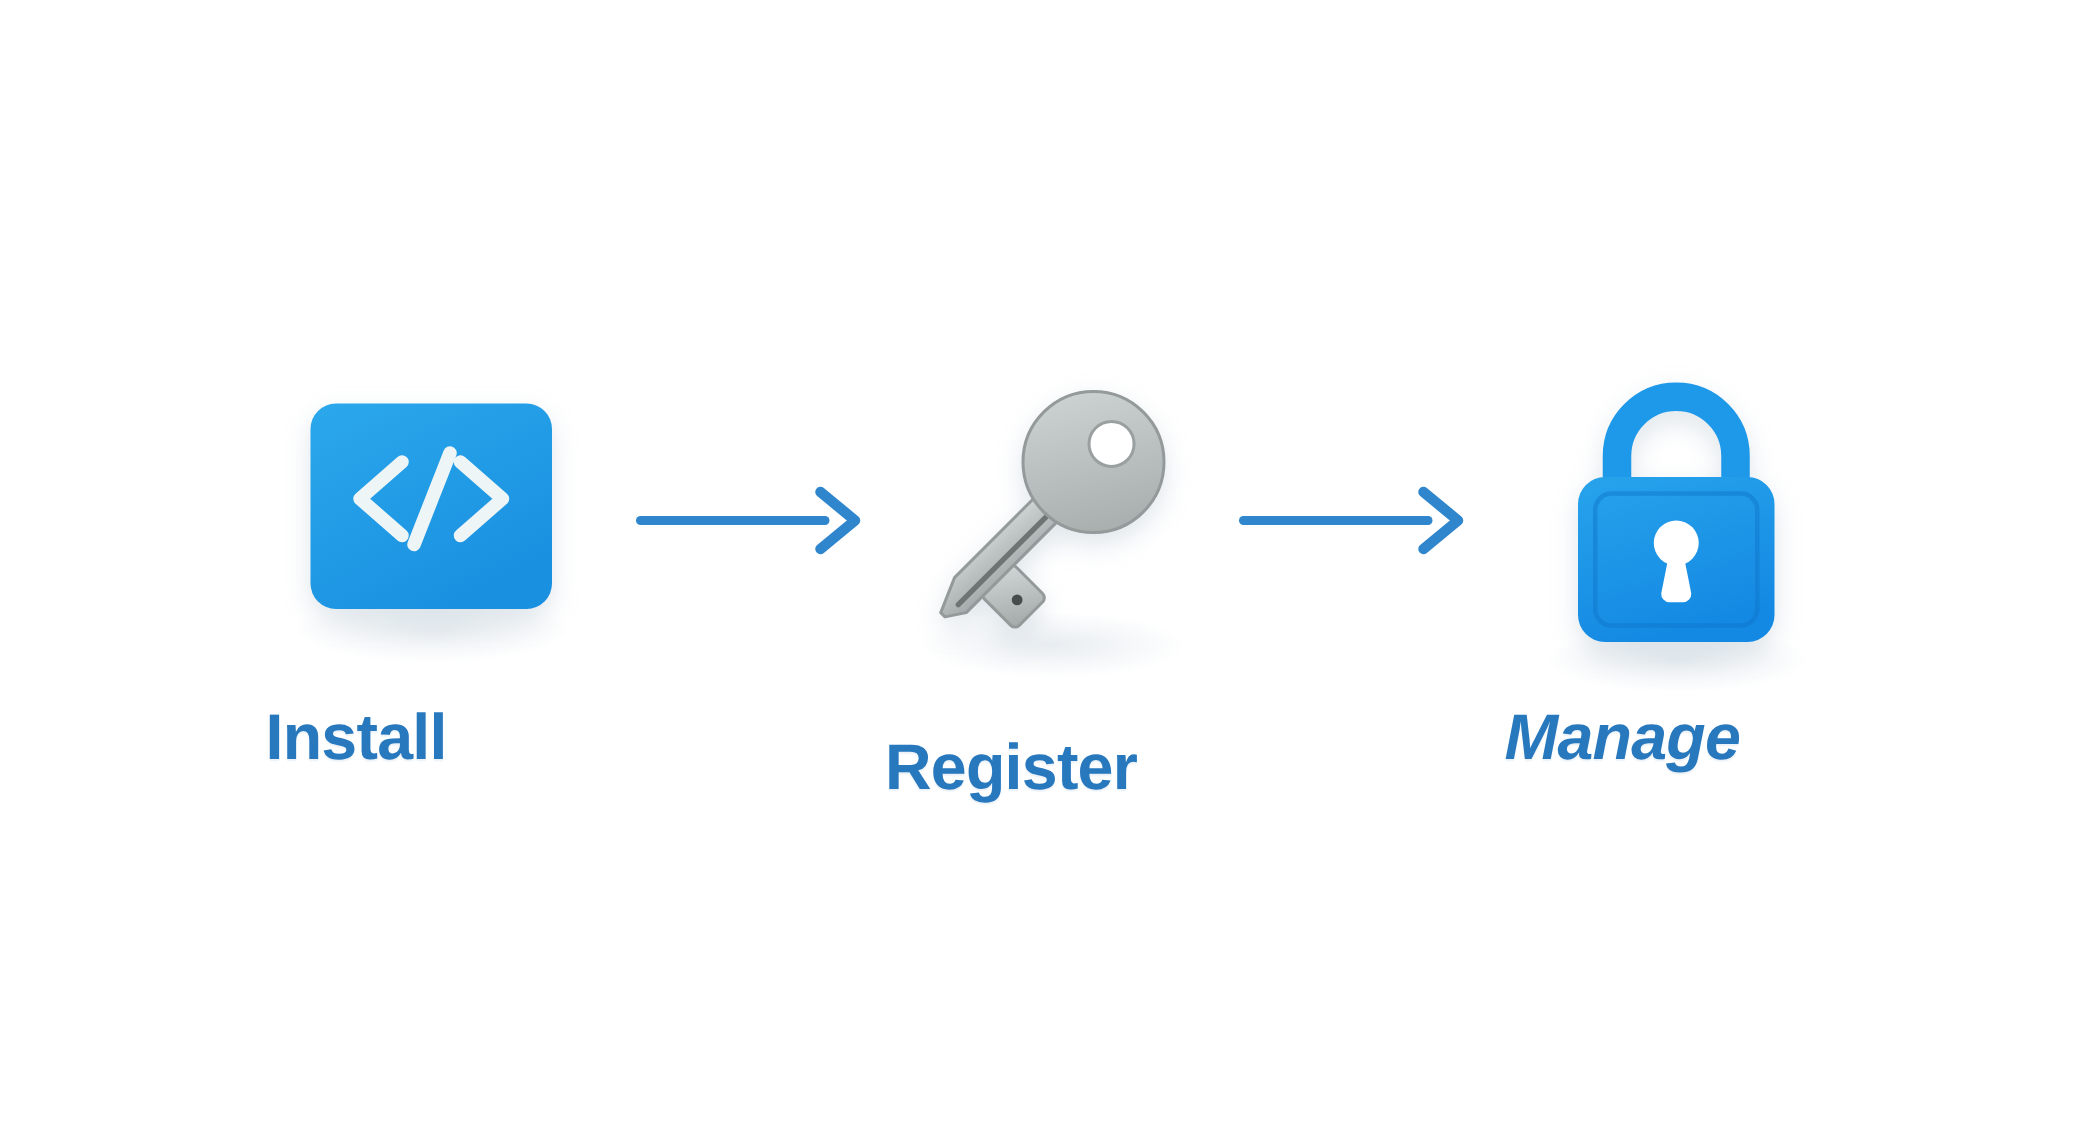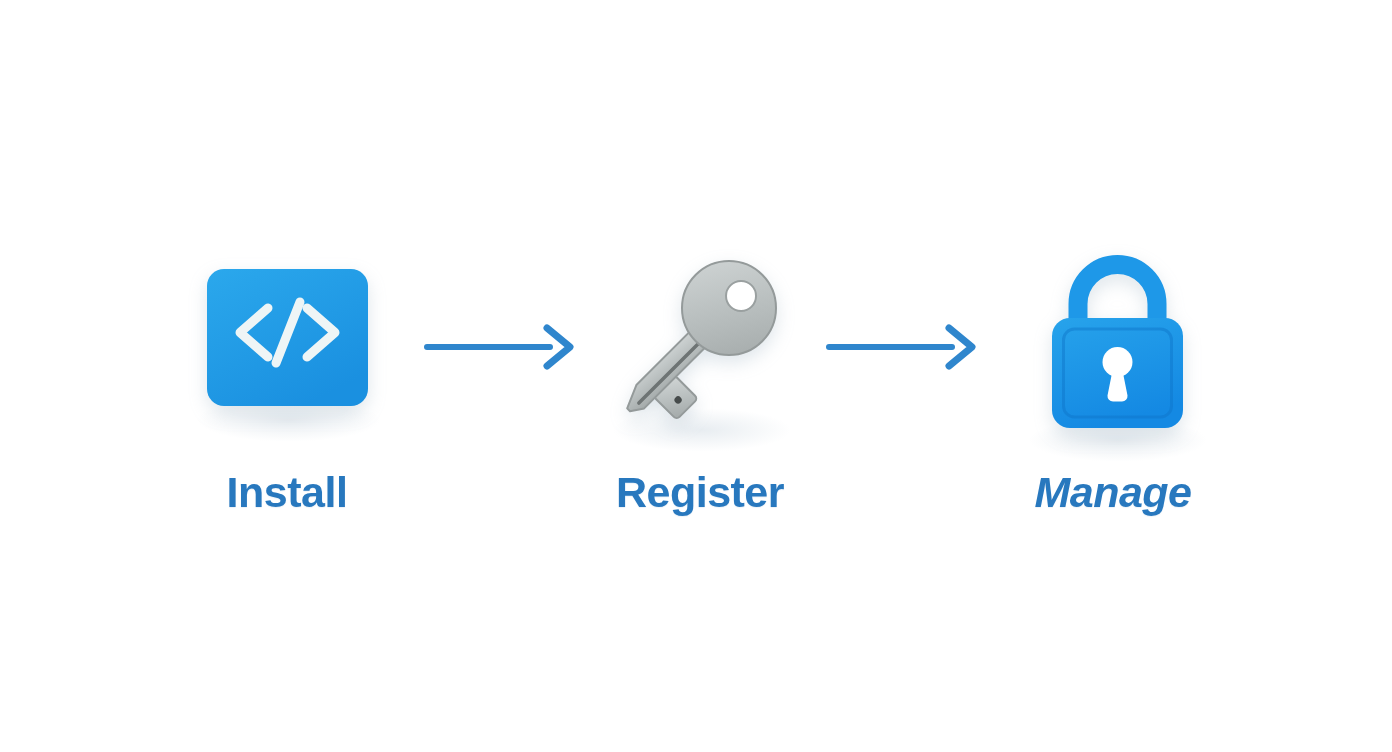--- a/index.html
+++ b/index.html
@@ -21,21 +21,21 @@
   }
   .icon-shadow {
     position: absolute;
     border-radius: 50%;
     background: radial-gradient(ellipse at center, rgba(140,165,185,0.20) 0%, rgba(140,165,185,0.0) 70%);
     pointer-events: none;
   }
   .step-label {
     position: absolute;
     width: 220px;
-    text-align: center;
+    text-align: left;
     font-size: 43px;
     font-weight: 700;
     letter-spacing: -0.5px;
     color: var(--label-text, #2878be);
     text-shadow: 0 1px 1px rgba(120,160,200,0.15);
   }
   .arrow-svg {
     position: absolute;
     display: block;
   }
@@ -93,21 +93,21 @@
         <rect x="-116" y="9" width="30" height="33" rx="4" fill="url(#gradKey)" stroke="#949a9a" stroke-width="2"></rect>
         <circle cx="-101" cy="29" r="3.6" fill="#474c4c"></circle>
 
         <polygon points="-20,-11 -120,-11 -143,-1 -143,3 -131,11 -20,11" fill="url(#gradKey)" stroke="#949a9a" stroke-width="2" stroke-linejoin="round"></polygon>
         <line x1="-131" y1="3.5" x2="-30" y2="3.5" stroke="#6e7474" stroke-width="3.5" stroke-linecap="round"></line>
 
         <circle cx="0" cy="0" r="47" fill="url(#gradKey)" stroke="#949a9a" stroke-width="2"></circle>
         <circle cx="17" cy="0" r="15" fill="#ffffff" stroke="#9aa0a0" stroke-width="2"></circle>
       </g>
     </svg>
-    <div class="step-label" style="left:590px; top:468px;">Register</div>
+    <div class="step-label" style="left:590px; top:488px;">Register</div>
   </div>
 
   <svg class="arrow-svg" style="left:822px; top:322px;" width="160" height="50" viewBox="0 0 160 50" aria-hidden="true">
     <line class="arrow-line" x1="7" y1="25" x2="130" y2="25"></line>
     <polyline class="arrow-head" points="127,6 150,25 127,44"></polyline>
   </svg>
 
   <div>
     <div class="icon-shadow" style="left:1028px; top:418px; width:180px; height:44px;"></div>
     <svg class="icon-svg shadowed" style="left:1042px; top:248px;" width="150" height="190" viewBox="0 0 150 190" aria-hidden="true">

